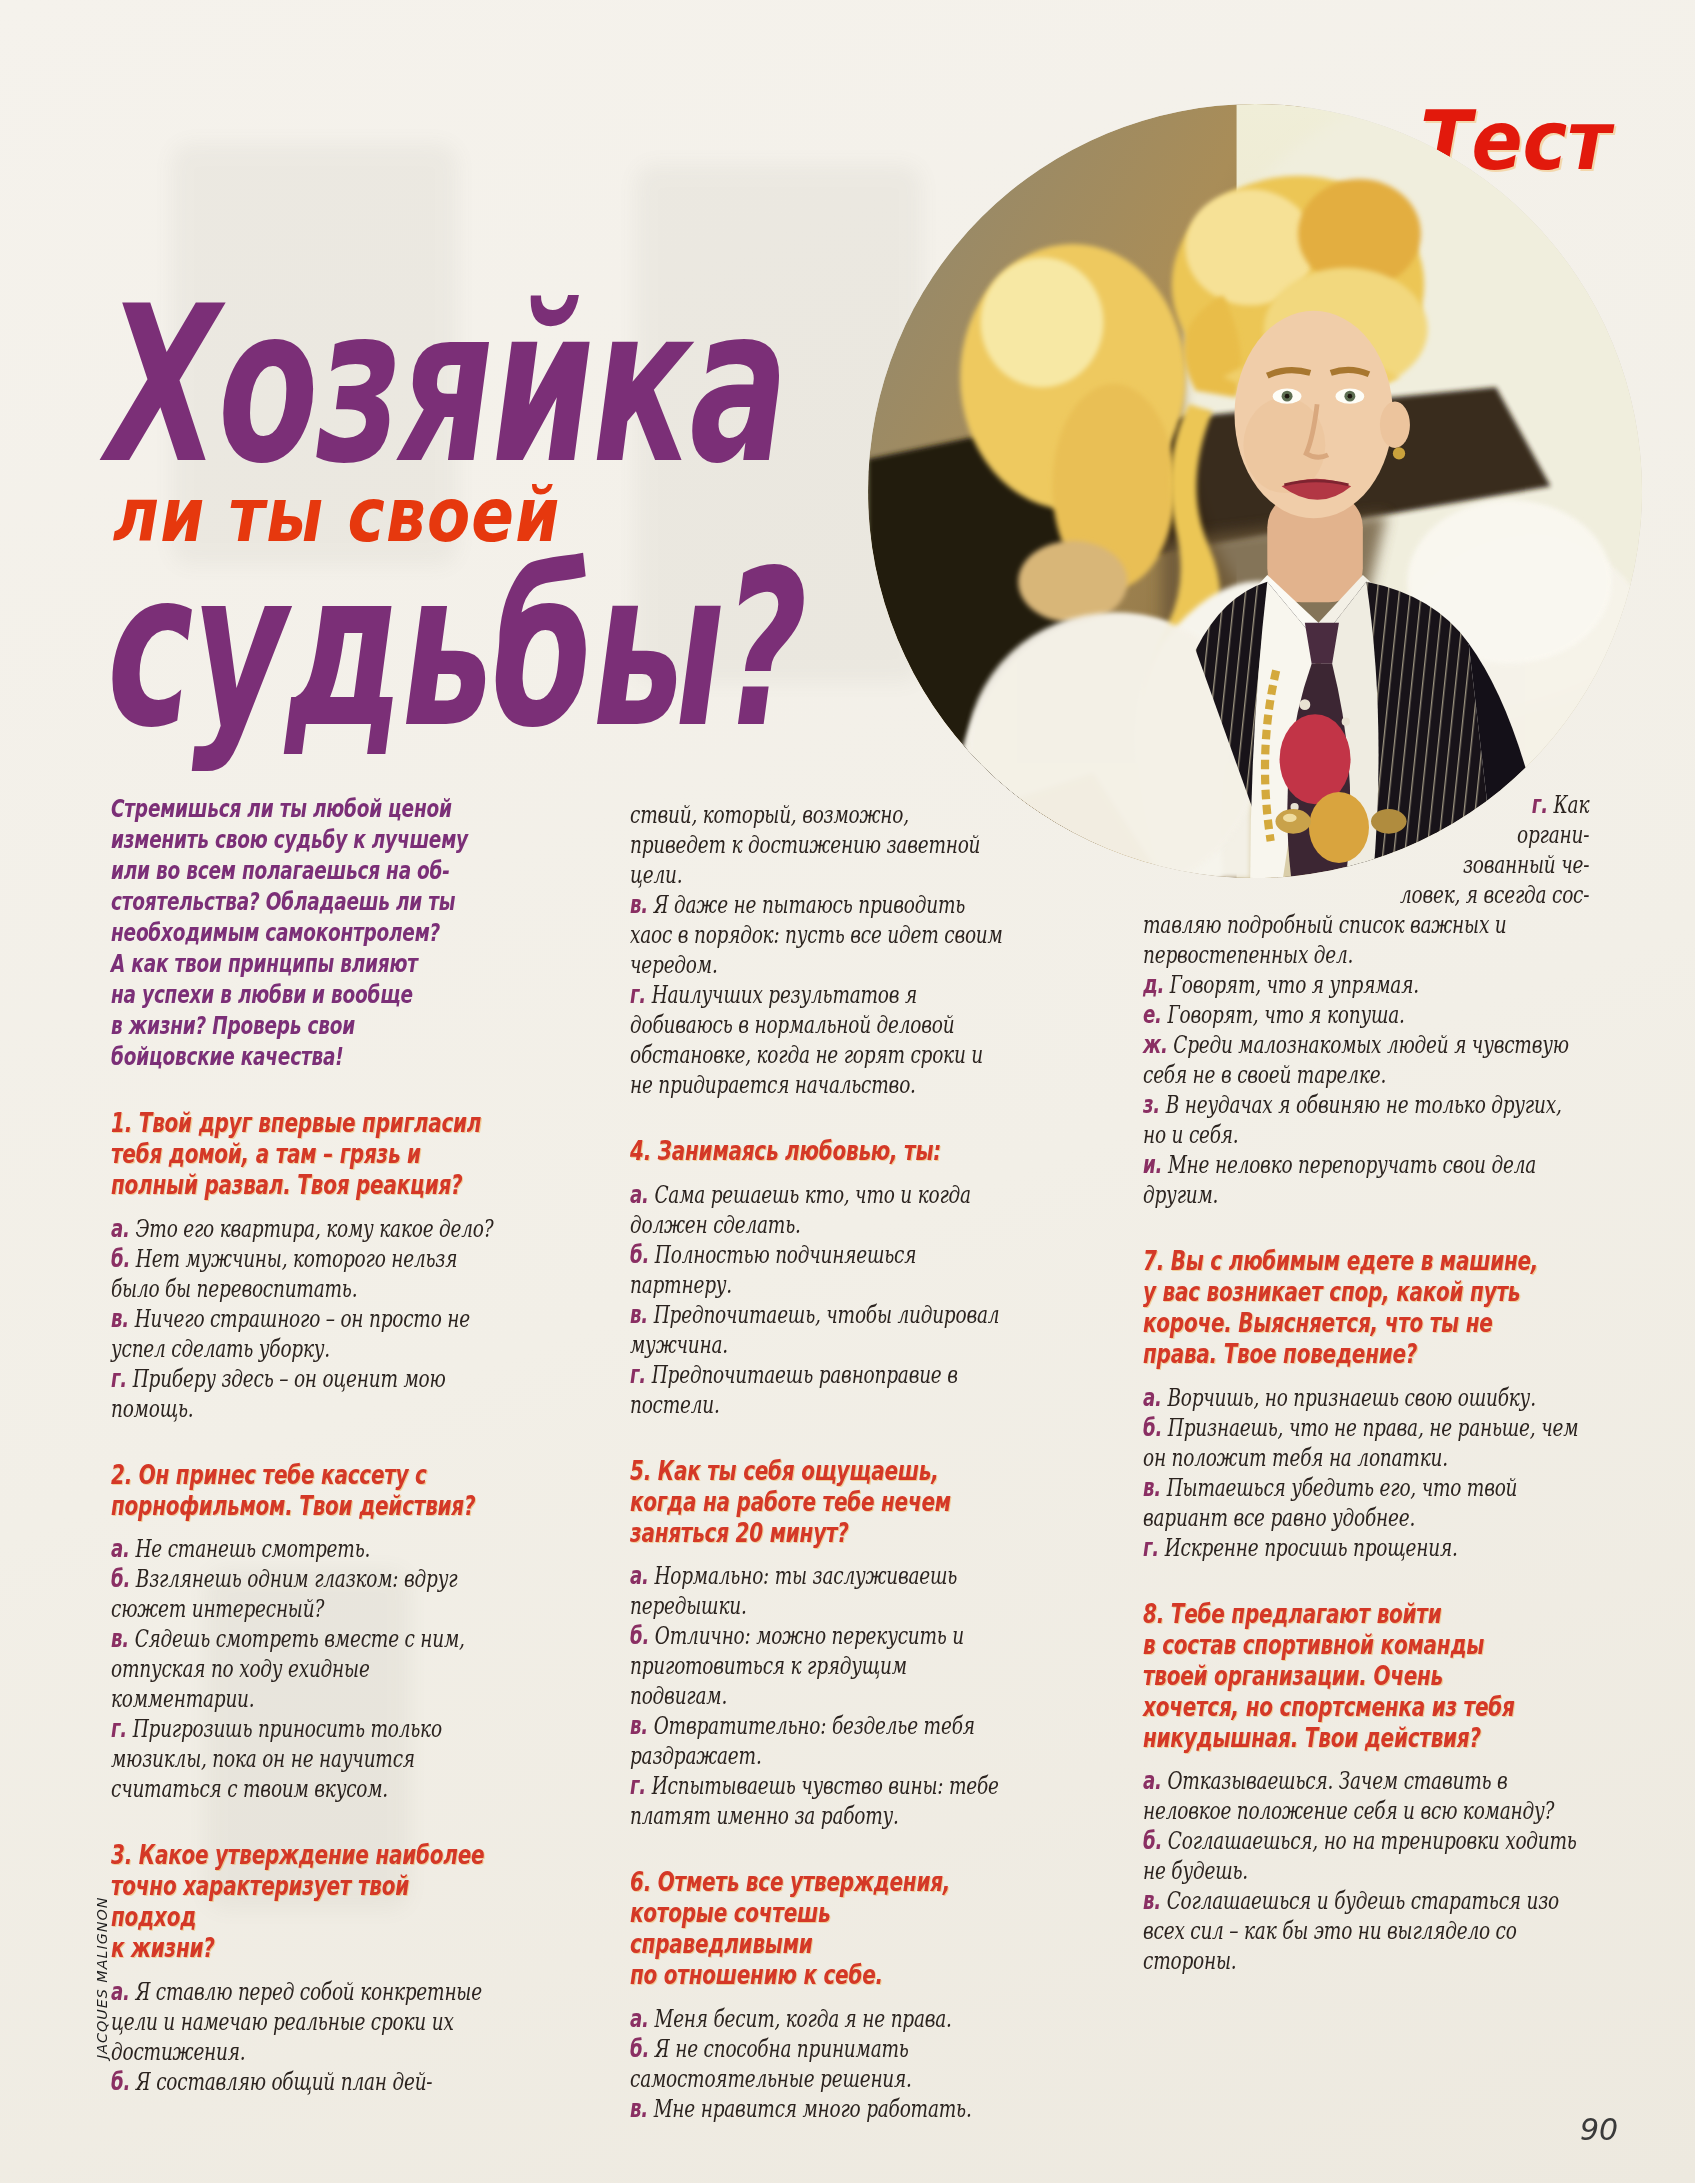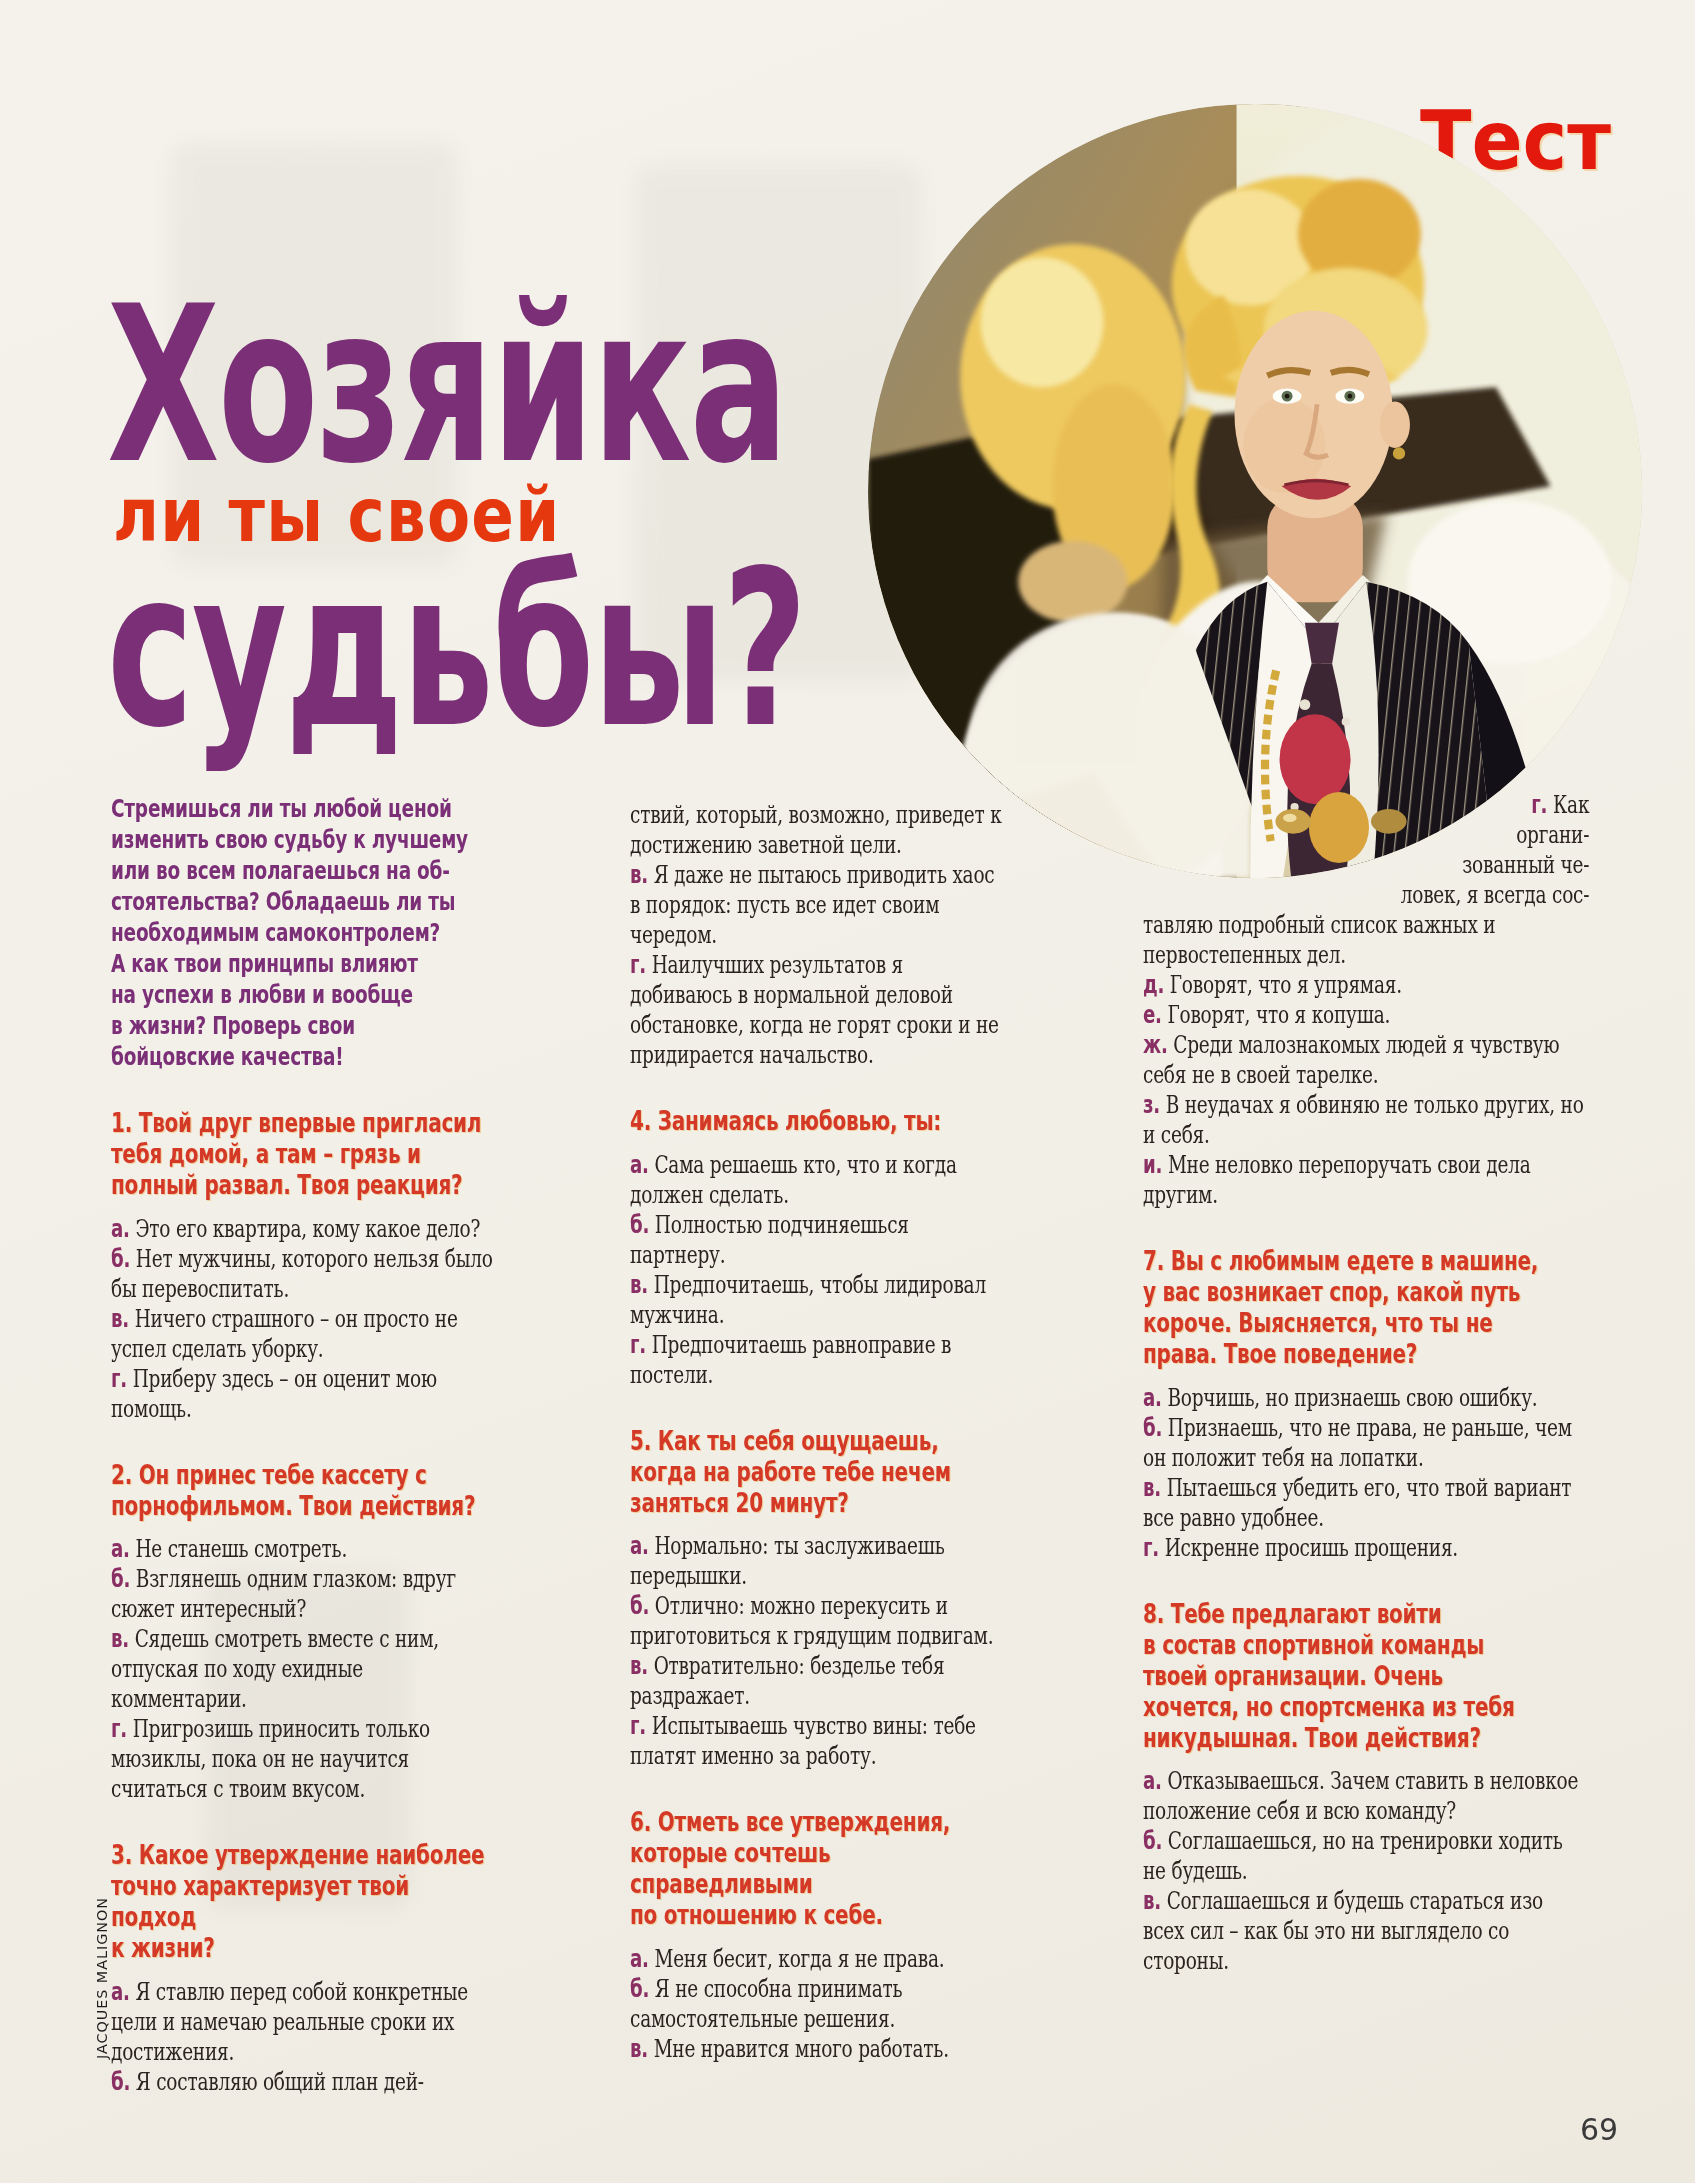--- a/index.html
+++ b/index.html
@@ -3,20 +3,21 @@
 <meta charset="utf-8">
 <style>
   html,body{margin:0;padding:0;background:#888;}
   .page{
     position:relative;
     width:1695px;height:2183px;
     background:linear-gradient(160deg,#f5f2ec 0%,#f2efe7 55%,#ede9df 100%);
     overflow:hidden;
     font-family:"DejaVu Serif", serif;
     color:#2b231f;
+    font-style:italic;
   }
   
   .ghost{position:absolute;filter:blur(9.6px);opacity:.06;background:#6a6a58;border-radius:20.5px;}
   .g1{left:171px;top:143px;width:287px;height:423px;}
   .g2{left:635px;top:164px;width:287px;height:519px;}
   .g3{left:205px;top:1569px;width:205px;height:341px;}
 
   .kicker{
     position:absolute;left:1420px;top:100px;
     font-family:"DejaVu Sans",sans-serif;font-weight:bold;
@@ -290,16 +291,16 @@
 в состав спортивной команды
 твоей организации. Очень
 хочется, но спортсменка из тебя
 никудышная. Твои действия?</h3>
       <p class="opt"><span class="ltr">а.</span> Отказываешься. Зачем ставить в неловкое положение себя и всю команду?</p>
       <p class="opt"><span class="ltr">б.</span> Соглашаешься, но на тренировки ходить не будешь.</p>
       <p class="opt"><span class="ltr">в.</span> Соглашаешься и будешь стараться изо всех сил – как бы это ни выглядело со стороны.</p>
     </div>
 
   <div class="credit">JACQUES MALIGNON</div>
-  <div class="pageno">69</div>
+  <div class="pageno">90</div>
 
 </div>
 
 
 </body></html>

